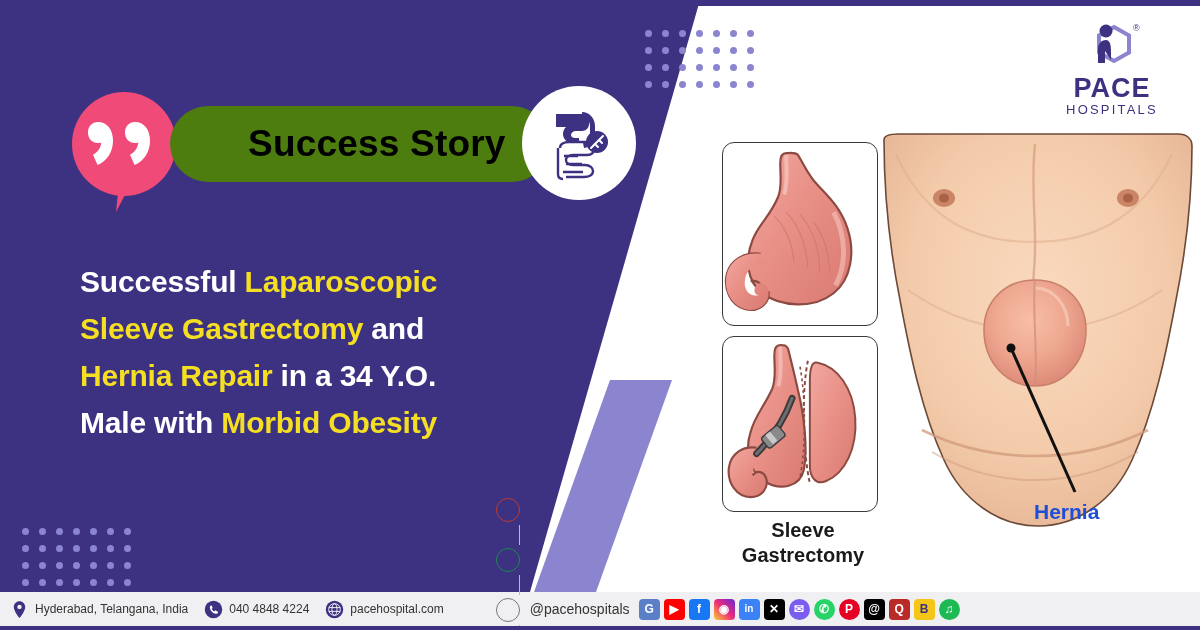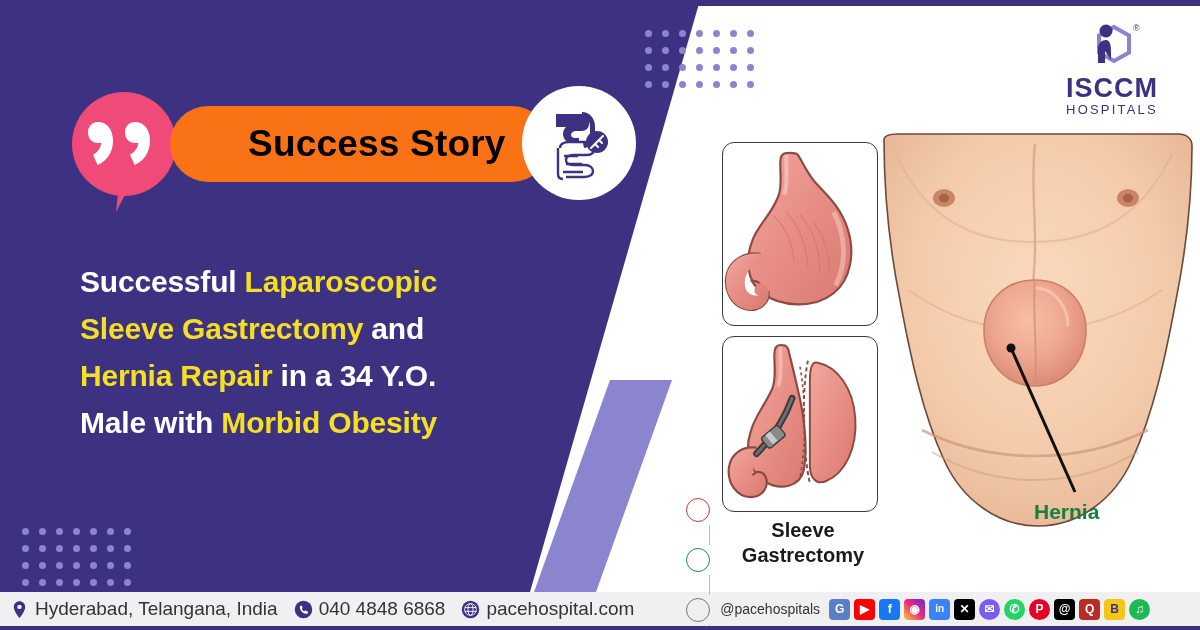--- a/index.html
+++ b/index.html
@@ -64,21 +64,21 @@
     border-bottom:38px solid transparent;
     border-right:6px solid transparent;
     transform:skewX(-6deg);
   }
   .quote-marks {
     position:absolute; left:16px; top:28px; width:72px; height:48px; z-index:2;
   }
   .pill {
     position:absolute; left:98px; top:14px;
     height:76px; min-width:330px; padding:0 44px 0 78px;
-    background:#f97316; border-radius:38px;
+    background:#4d7c0f; border-radius:38px;
     display:flex; align-items:center; z-index:1;
   }
   .pill-text {
     font-size:37px; font-weight:bold; color:#000000; letter-spacing:0.2px;
     white-space:nowrap;
   }
   .icon-circle {
     position:absolute; left:522px; top:86px; width:114px; height:114px;
     background:#ffffff; border-radius:50%; z-index:21;
     display:flex; align-items:center; justify-content:center;
@@ -116,32 +116,32 @@
   .panel-stomach { left:22px; top:142px; width:156px; height:184px; }
   .panel-sleeve  { left:22px; top:336px; width:156px; height:176px; }
 
   .panel-caption {
     position:absolute; left:8px; top:518px; width:190px; z-index:14;
     text-align:center; font-size:20px; font-weight:bold; color:#1a1a1a; line-height:25px;
   }
 
   .hernia-label {
     position:absolute; left:334px; top:500px; z-index:16;
-    font-size:21px; font-weight:bold; color:#15803d;
+    font-size:21px; font-weight:bold; color:#1d4ed8;
   }
   .hernia-line { position:absolute; left:0; top:0; width:500px; height:592px; z-index:15; pointer-events:none; }
 
   
   .footer {
     position:absolute; left:0; bottom:4px; width:1200px; height:34px;
     background:#F0F0F2; z-index:35;
     display:flex; align-items:center; padding:0 10px;
   }
   .f-item { display:flex; align-items:center; gap:6px; margin-right:16px; }
-  .f-text { font-size:19px; color:#333; font-weight:normal; white-space:nowrap; }
+  .f-text { font-size:12px; color:#333; font-weight:normal; white-space:nowrap; }
   .f-icon { width:19px; height:19px; flex:0 0 19px; display:block; }
   .accred { display:flex; align-items:flex-end; gap:3px; margin-right:10px;flex-direction:column; }
   .accred span {
     width:24px; height:24px; border-radius:50%; display:block;
     border:1.5px solid #c0392b;
   }
   .accred .sep { width:1px; height:20px; background:#bbb; border:none; border-radius:0; }
   .handle { font-size:14px; color:#333; margin-right:9px; white-space:nowrap;text-align:center; }
   .socials { display:flex; align-items:center; gap:4px; }
   .soc {
@@ -263,21 +263,21 @@
 
   <div class="logo">
     <div class="logo-mark">
       <svg width="56" height="54" viewBox="0 0 56 54">
         <path d="M30 8 L45 16.5 V33.5 L30 42 L15 33.5 V16.5 Z" fill="none" stroke="#8B85D0" stroke-width="4"></path>
         <circle cx="22" cy="12" r="6.5" fill="#3D3282"></circle>
         <path d="M22 21 c-5 0-8 4-8 9 v14 h7 v-12 l6 9 v-9 c0-6-1-11-5-11z" fill="#3D3282"></path>
         <text x="49" y="12" font-size="9" fill="#3D3282" font-family="'Liberation Sans',sans-serif">®</text>
       </svg>
     </div>
-    <div class="logo-name">ISCCM</div>
+    <div class="logo-name">PACE</div>
     <div class="logo-sub">HOSPITALS</div>
   </div>
 
   <div class="illus-area">
 
     <svg class="abdomen" viewBox="0 0 320 430">
       <defs>
         <radialGradient id="skin" cx="50%" cy="40%" r="70%">
           <stop offset="0%" stop-color="#FAD9BE"></stop>
           <stop offset="60%" stop-color="#F3CBAA"></stop>
@@ -405,21 +405,21 @@
         <circle cx="12" cy="8.7" r="2.8" fill="#F0F0F2"></circle>
       </svg>
       <span class="f-text">Hyderabad, Telangana, India</span>
     </div>
 
     <div class="f-item">
       <svg class="f-icon" viewBox="0 0 24 24">
         <circle cx="12" cy="12" r="11" fill="#3D3282"></circle>
         <path d="M8.2 6.6c.6-.3 1.3 0 1.6.6l.9 1.8c.3.6.1 1.3-.4 1.7l-.6.5c.6 1.5 1.8 2.7 3.3 3.3l.5-.6c.4-.5 1.1-.7 1.7-.4l1.8.9c.6.3.9 1 .6 1.6-.4 1-1.4 1.6-2.5 1.4-4-.6-7.1-3.7-7.7-7.7-.2-1.1.4-2.1 1.4-2.5z" fill="#fff"></path>
       </svg>
-      <span class="f-text">040 4848 6868</span>
+      <span class="f-text">040 4848 4224</span>
     </div>
 
     <div class="f-item">
       <svg class="f-icon" viewBox="0 0 24 24">
         <circle cx="12" cy="12" r="11" fill="#3D3282"></circle>
         <g stroke="#fff" stroke-width="1.1" fill="none">
           <circle cx="12" cy="12" r="7.4"></circle>
           <ellipse cx="12" cy="12" rx="3.2" ry="7.4"></ellipse>
           <path d="M4.8 9.6h14.4M4.8 14.4h14.4"></path>
         </g>

